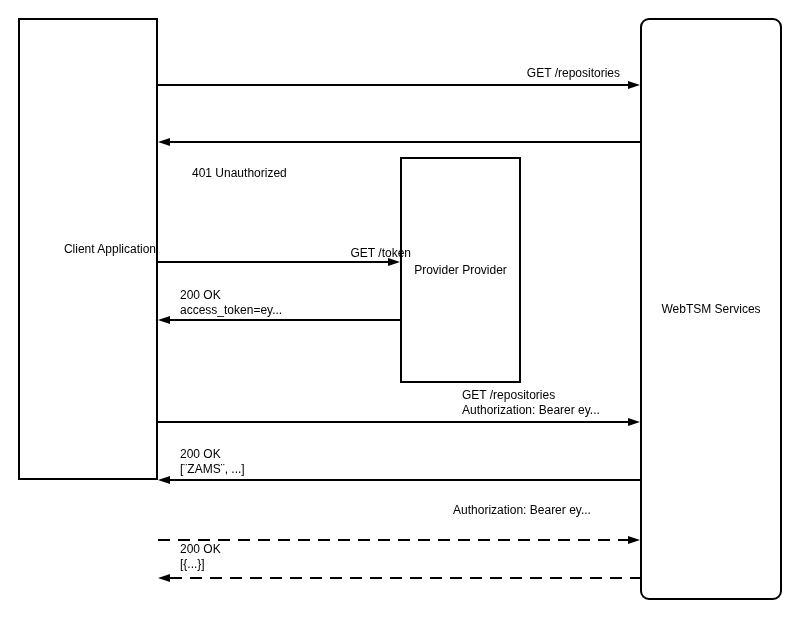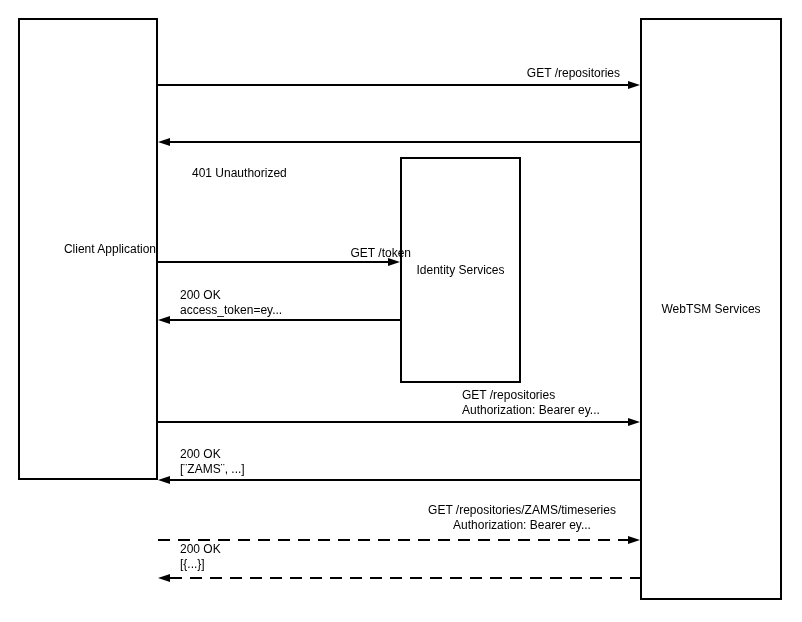--- a/index.html
+++ b/index.html
@@ -65,24 +65,24 @@
 </head>
 <body>
 
 <div id="canvas">
 
   <div class="actor" style="left:18px; top:18px; width:140px; height:462px;justify-content:flex-end;">
     <div class="actor-label">Client Application</div>
   </div>
 
   <div class="actor" style="left:400px; top:157px; width:121px; height:226px;">
-    <div class="actor-label">Identity Services</div>
+    <div class="actor-label">Provider Provider</div>
   </div>
 
-  <div class="actor" style="left:640px; top:18px; width:142px; height:582px;">
+  <div class="actor" style="left:640px; top:18px; width:142px; height:582px;border-radius:9px;">
     <div class="actor-label">WebTSM Services</div>
   </div>
 
   <div class="msg-label align-right" style="left:158px; top:66px; width:462px;">
     <div>GET /repositories</div>
   </div>
   <div class="msg-line" style="left:158px; top:84px; width:470px;"></div>
   <div class="arrow-right" style="left:628px; top:81px;"></div>
 
   <div class="msg-label" style="left:192px; top:124px;margin-top:42px;">
@@ -112,21 +112,20 @@
   <div class="arrow-right" style="left:628px; top:418px;"></div>
 
   <div class="msg-label" style="left:180px; top:447px;">
     <div>200 OK</div>
     <div>[¨ZAMS¨, ...]</div>
   </div>
   <div class="msg-line" style="left:170px; top:479px; width:470px;"></div>
   <div class="arrow-left" style="left:158px; top:476px;"></div>
 
   <div class="msg-label align-center" style="left:362px; top:503px; width:320px;">
-    <div>GET /repositories/ZAMS/timeseries</div>
     <div>Authorization: Bearer ey...</div>
   </div>
   <div class="msg-line dashed" style="left:158px; top:539px; width:470px;"></div>
   <div class="arrow-right" style="left:628px; top:536px;"></div>
 
   <div class="msg-label" style="left:180px; top:542px;">
     <div>200 OK</div>
     <div>[{...}]</div>
   </div>
   <div class="msg-line dashed" style="left:170px; top:577px; width:470px;"></div>

